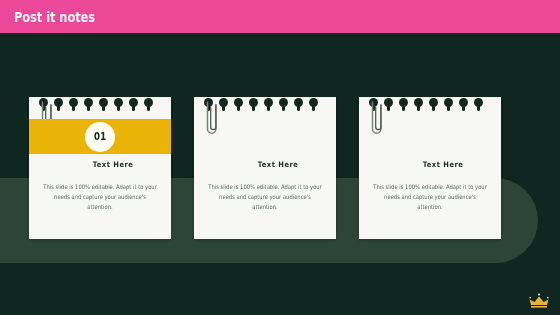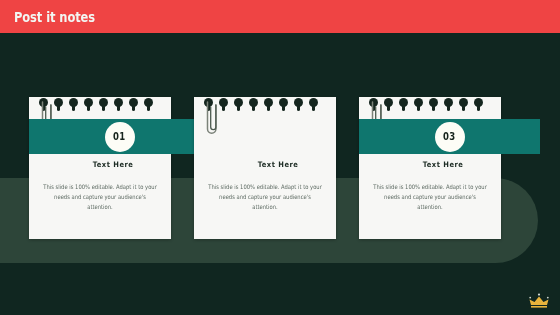--- a/index.html
+++ b/index.html
@@ -19,21 +19,21 @@
     height: 315px;
     background: #102620;
     overflow: hidden;
   }
 
   
   .header {
     position: absolute;
     left: 0; top: 0;
     width: 560px; height: 33px;
-    background: #ef4444;
+    background: #ec4899;
   }
   .page-title {
     position: absolute;
     left: 14px; top: 9px;
     font-size: 14.5px;
     font-weight: bold;
     color: #f2f6f3;
     letter-spacing: -0.1px;
     font-family: "DejaVu Sans Condensed", "Liberation Sans Narrow", "Liberation Sans", sans-serif;
     transform: scaleX(0.88);
@@ -105,22 +105,21 @@
     background: #15261f;
     border-radius: 0 0 2px 2px;
   }
 
   
   .card-band {
     position: absolute;
     left: 0; top: 22px;
     width: 142px;
     height: 35px;
-    background: #0f766e;
-    padding-left: 39px;
+    background: #eab308;
   }
   .badge {
     position: absolute;
     left: 50%;
     top: 50%;
     transform: translate(-50%, -50%);
     width: 30px;
     height: 30px;
     border-radius: 50%;
     background: #fdfdf6;
@@ -249,25 +248,20 @@
         <div class="pin" style="left:55px"></div>
         <div class="pin" style="left:70px"></div>
         <div class="pin" style="left:85px"></div>
         <div class="pin" style="left:100px"></div>
         <div class="pin" style="left:115px"></div>
       </div>
       <svg class="paperclip" viewBox="0 0 20 46">
         <path d="M5.5 3 L5.5 30 A4.2 4.2 0 0 0 13.9 30 L13.9 6" fill="none" stroke="#7b8279" stroke-width="1.5" stroke-linecap="round"></path>
         <path d="M13.9 6 L13.9 28 A2.6 2.6 0 0 1 8.7 28 L8.7 8" fill="none" stroke="#4c5a4f" stroke-width="1.3" stroke-linecap="round"></path>
       </svg>
-      <div class="card-band">
-        <div class="badge">
-          <span class="badge-num">03</span>
-        </div>
-      </div>
       <div class="card-heading">Text Here</div>
       <div class="card-body">This slide is 100% editable. Adapt it to your needs and capture your audience's attention.</div>
     </div>
 
   </div>
 
   <svg class="watermark" viewBox="0 0 26 18">
     <path d="M5 13 L21 13 L22.5 7.5 L17.5 10 L13 4.5 L8.5 10 L3.5 7.5 Z" fill="#e8b33c"></path>
     <rect x="5" y="14" width="16" height="1.6" fill="#e8b33c"></rect>
     <circle cx="13" cy="2.6" r="1.1" fill="#cfd6cf"></circle>

